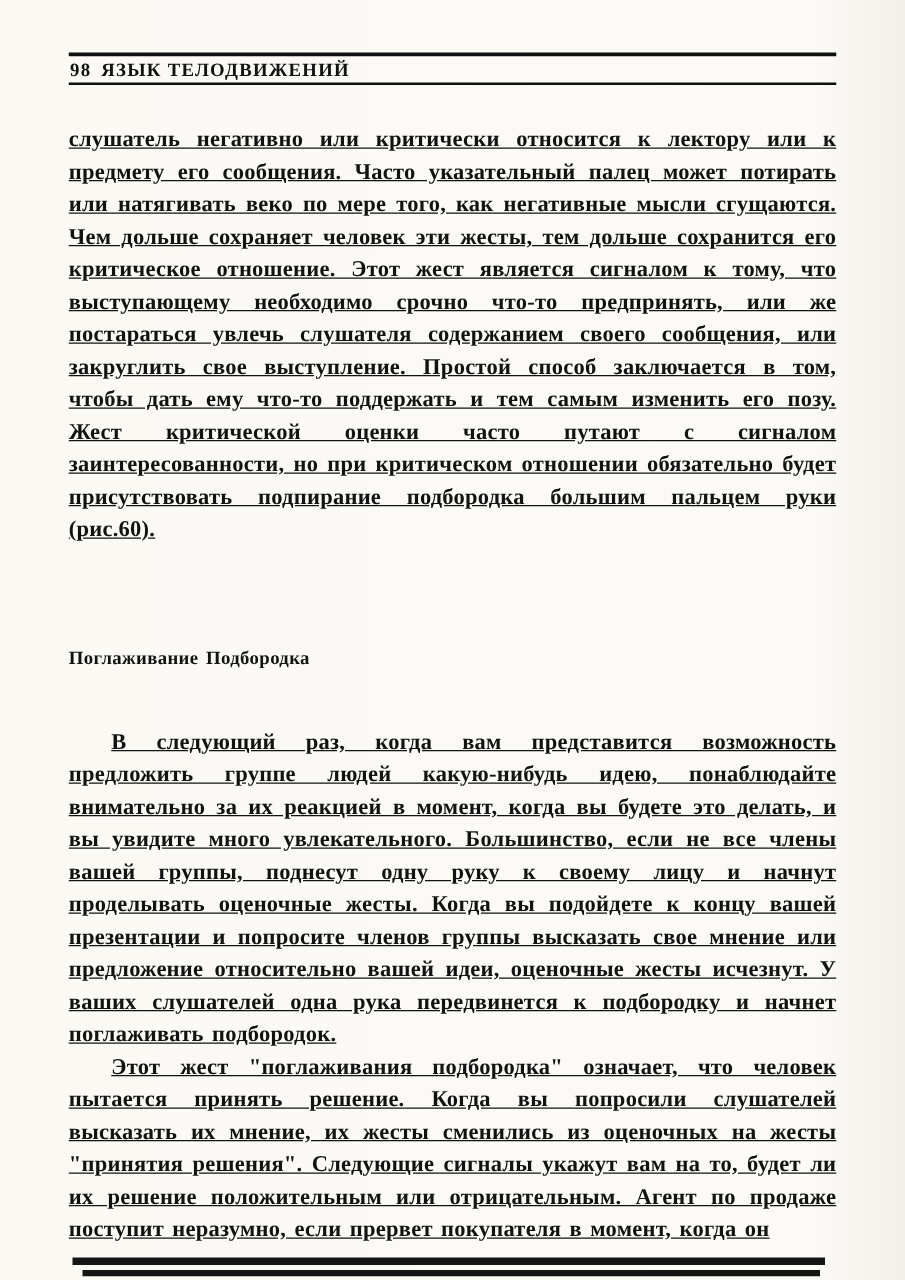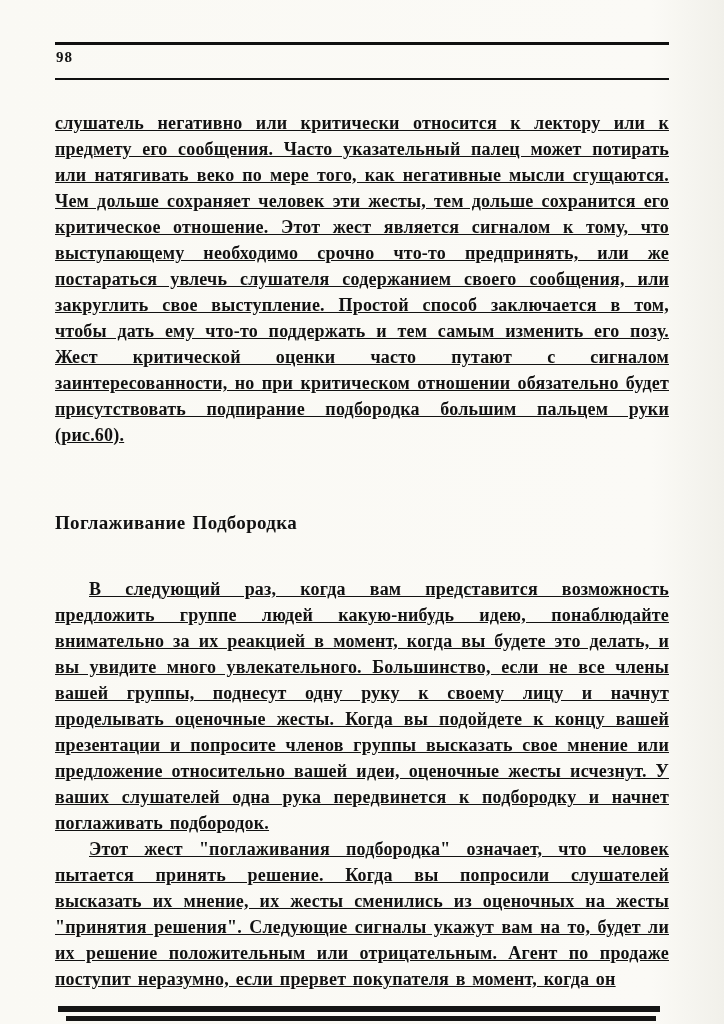--- a/index.html
+++ b/index.html
@@ -16,61 +16,62 @@
     color: #121212;
     background: linear-gradient(90deg, #faf9f4 0%, #fbfaf6 90%, #f1f0ea 100%);
     padding: 42px 55px 0 55px;
   }
   .rule { background: #101010; }
   .rule-top { height: 3px; }
   .header-row {
     display: flex;
     align-items: flex-end;
     gap: 8px;
-    padding: 4px 0 12px 1px;
+    padding: 4px 0 0 1px;
     font-weight: bold;
     font-size: 15px;
     letter-spacing: 1px;
   }
   .rule-mid { height: 2px; }
   .body-text {
     margin-top: 30px;
     font-size: 18px;
     line-height: 26px;
     font-weight: bold;
     text-align: justify;
     word-spacing: 2px;
     letter-spacing: 0.2px;
   }
   .para { text-align: justify; text-decoration: underline; }
   .para.indent { text-indent: 34px; }
   .section-heading {
-    font-size: 19px;
+    font-size: 15px;
     font-weight: bold;
     letter-spacing: 0.3px;
     text-align: left;
-    margin: 62px 0 40px 0;
+    margin: 78px 0 40px 0;
     line-height: 26px;
   }
   .bottom-bar {
     position: absolute;
     background: #151515;
   }
   .bar1 { left: 58px; right: 64px; bottom: 12px; height: 6px; }
   .bar2 { left: 66px; right: 68px; bottom: 3px;  height: 5px; }
 </style>
 </head>
 <body>
 
 <div class="page">
 
   <div class="rule rule-top"></div>
 
   <div class="header-row">
     <span class="page-number">98</span>
+    <span class="running-title">ЯЗЫК ТЕЛОДВИЖЕНИЙ</span>
   </div>
 
   <div class="rule rule-mid"></div>
 
   <div class="body-text">
     <p class="para no-indent">слушатель негативно или критически относится к лектору или к предмету его сообщения. Часто указательный палец может потирать или натягивать веко по мере того, как негативные мысли сгущаются. Чем дольше сохраняет человек эти жесты, тем дольше сохранится его критическое отношение. Этот жест является сигналом к тому, что выступающему необходимо срочно что-то предпринять, или же постараться увлечь слушателя содержанием своего сообщения, или закруглить свое выступление. Простой способ заключается в том, чтобы дать ему что-то поддержать и тем самым изменить его позу. Жест критической оценки часто путают с сигналом заинтересованности, но при критическом отношении обязательно будет присутствовать подпирание подбородка большим пальцем руки (рис.60).</p>
 
     <h2 class="section-heading">Поглаживание Подбородка</h2>
 
     <p class="para indent">В следующий раз, когда вам представится возможность предложить группе людей какую-нибудь идею, понаблюдайте внимательно за их реакцией в момент, когда вы будете это делать, и вы увидите много увлекательного. Большинство, если не все члены вашей группы, поднесут одну руку к своему лицу и начнут проделывать оценочные жесты. Когда вы подойдете к концу вашей презентации и попросите членов группы высказать свое мнение или предложение относительно вашей идеи, оценочные жесты исчезнут. У ваших слушателей одна рука передвинется к подбородку и начнет поглаживать подбородок.</p>

